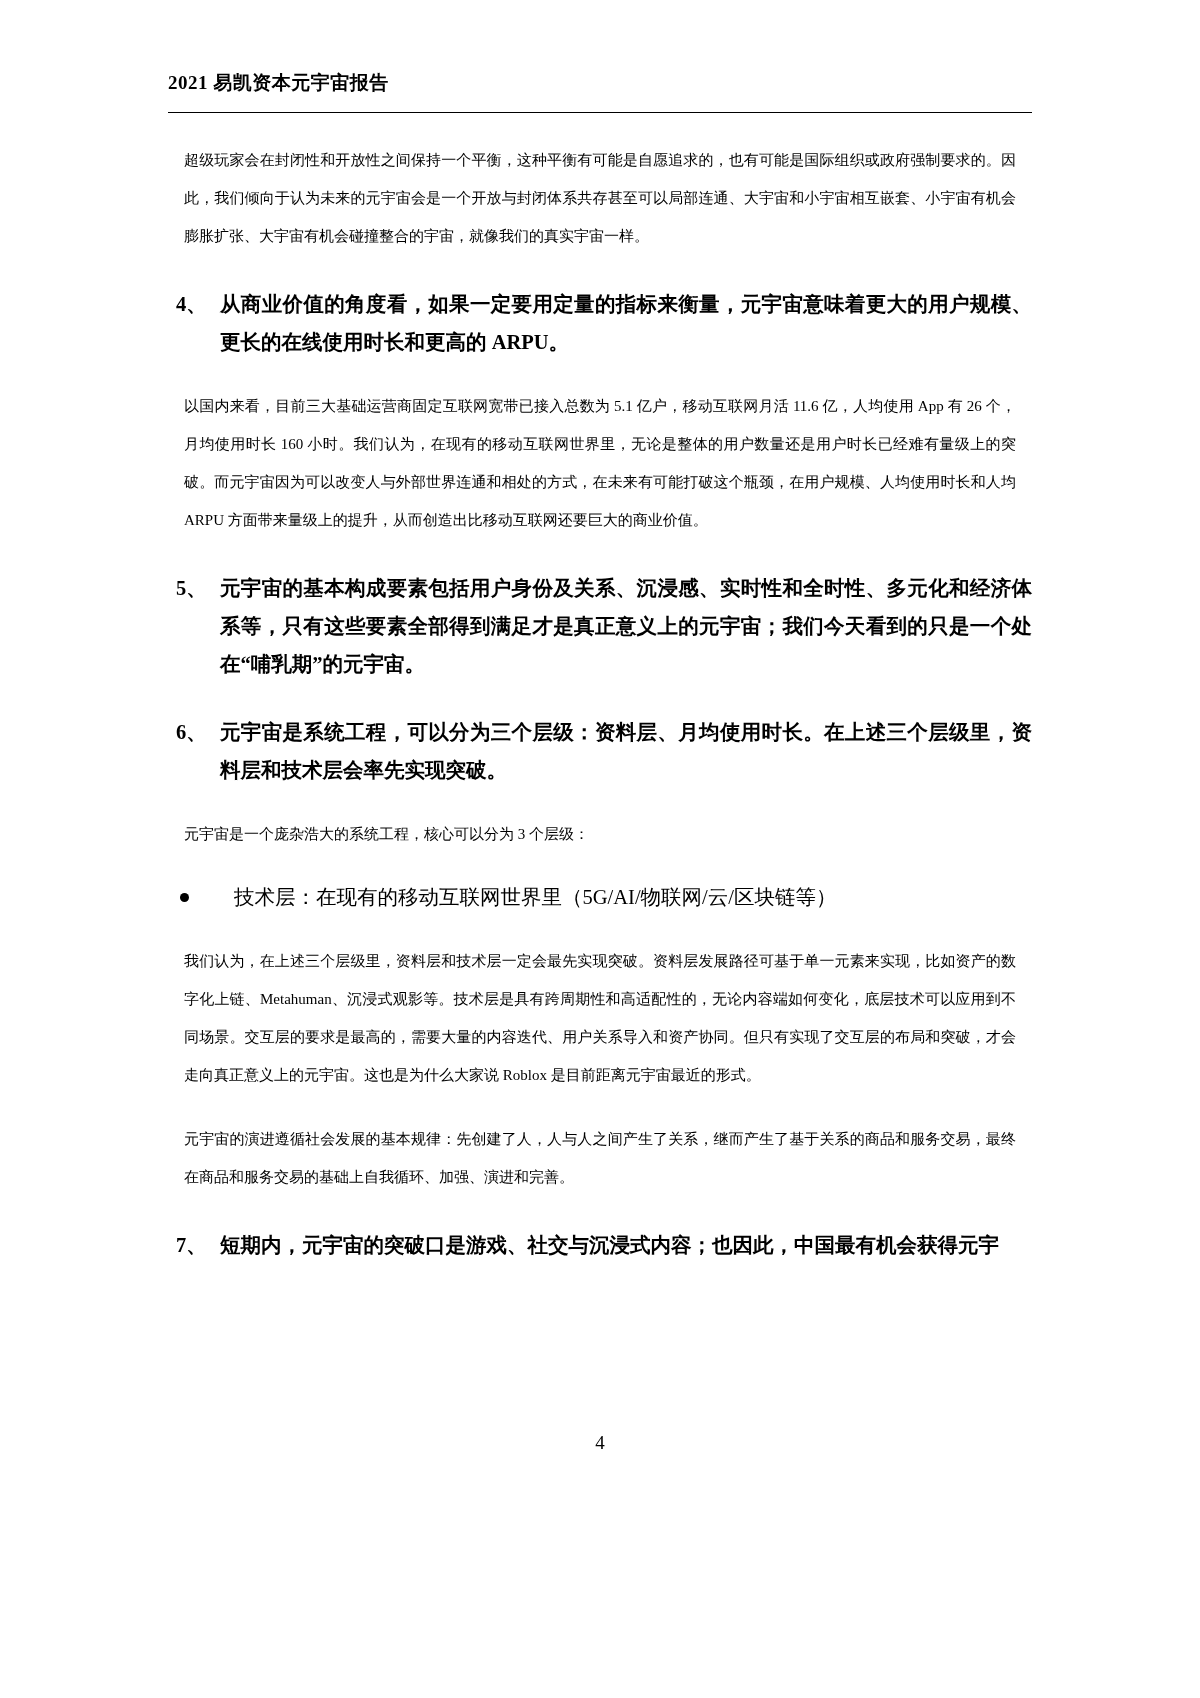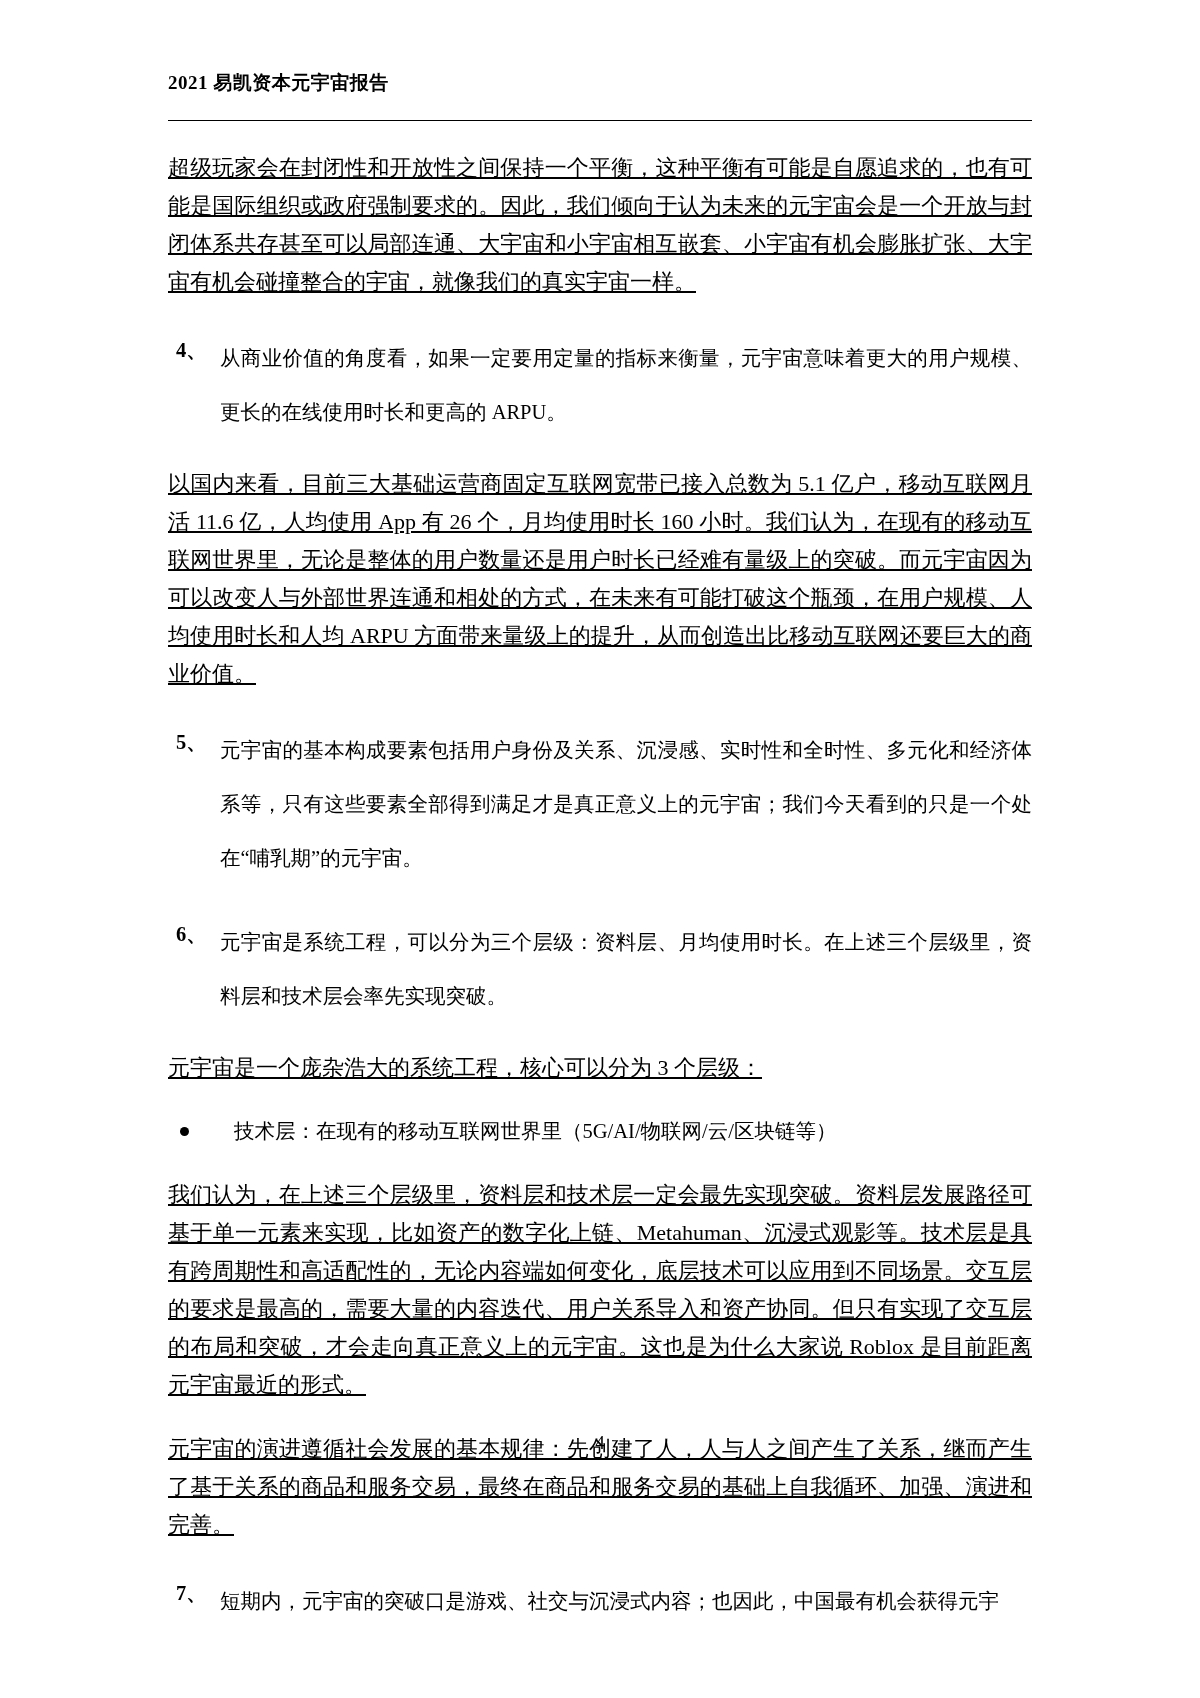--- a/index.html
+++ b/index.html
@@ -24,30 +24,29 @@
     left: 168px;
     top: 70px;
     width: 864px;
   }
   .header {
     font-family: "Liberation Serif", "DejaVu Serif", serif;
     font-weight: bold;
     font-size: 19px;
     letter-spacing: 0.5px;
     color: #000;
-    padding-bottom: 24px;
+    padding-bottom: 16px;
     border-bottom: 1.5px solid #000;
   }
   .body-text {
-    font-size: 22px;
+    font-size: 15px;
     line-height: 38px;
     text-align: justify;
     text-justify: inter-ideograph;
-    margin: 0;
-    text-decoration: underline;
+    margin: 16px;
   }
   .para {
     margin-top: 26px;
   }
   .para-first {
     margin-top: 28px;
   }
   .numbered {
     display: flex;
     margin-top: 30px;
@@ -58,22 +57,22 @@
     width: 52px;
     font-size: 20.5px;
     line-height: 38px;
     font-weight: bold;
     padding-left: 8px;
     box-sizing: border-box;
   }
   .numbered .htext {
     flex: 1 1 auto;
     font-size: 20.5px;
-    line-height: 54px;
-    font-weight: normal;
+    line-height: 38px;
+    font-weight: bold;
     text-align: justify;
     text-justify: inter-ideograph;
   }
   .bullets {
     margin-top: 26px;
     margin-left: 6px;
   }
   .bullet-row {
     display: flex;
     align-items: flex-start;

